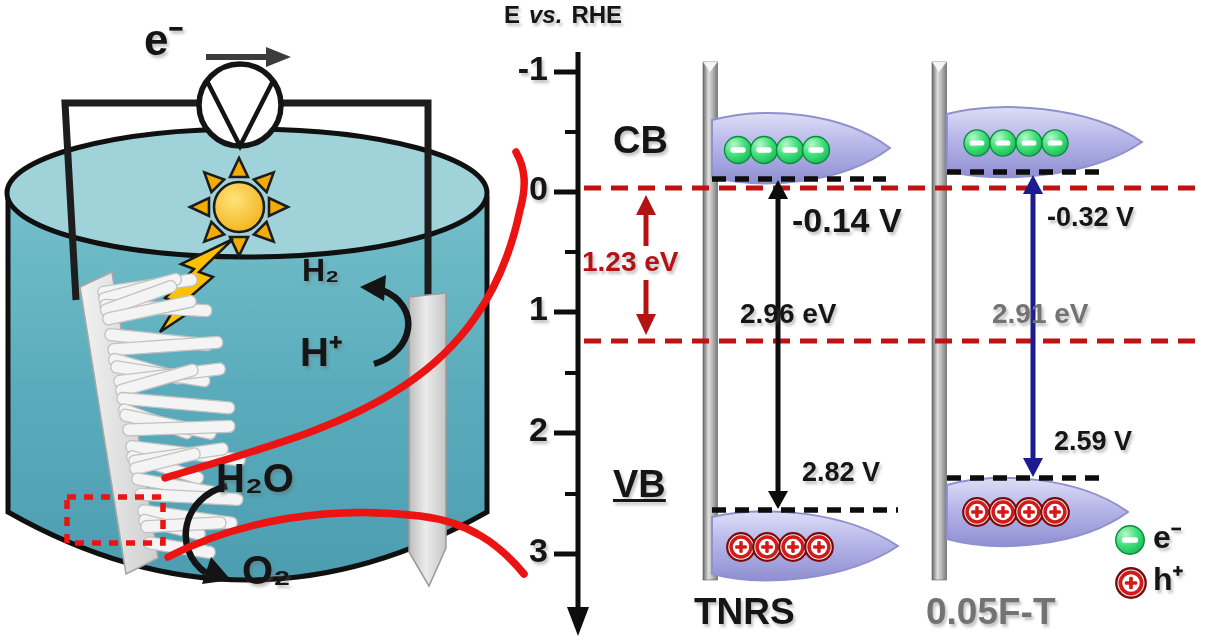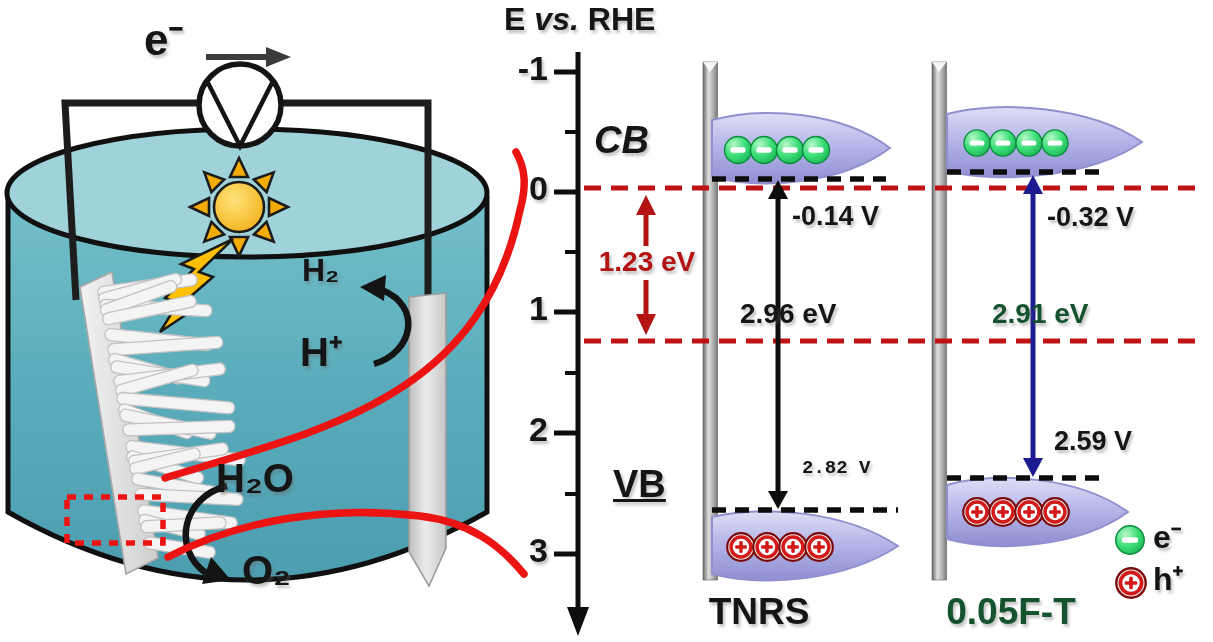--- a/index.html
+++ b/index.html
@@ -2,22 +2,22 @@
 <html><head>
 <meta charset="utf-8">
 <style>
   html,body{margin:0;padding:0;background:#fff;}
   .stage{position:relative;width:1213px;height:642px;background:#fff;overflow:hidden;
          font-family:"Liberation Sans",sans-serif;}
   .art{position:absolute;left:0;top:0;width:1213px;height:642px;}
   .lbl{position:absolute;font-weight:bold;color:#151515;line-height:1;white-space:nowrap;
        text-shadow:2px 3px 3px rgba(105,105,105,.4);}
   .red{color:#b31313;}
-  .navy{color:#14532d;}
-  .ctr{text-align:center;}
+  .navy{color:#737373;}
+  .ctr{text-align:left;}
   .tick{width:48px;text-align:right;font-size:34px;}
   .ital{font-style:italic;}
   .title-part{display:inline-block;margin-right:9px;}
 </style>
 </head>
 <body>
 
 <div class="stage">
 
 <svg class="art" viewBox="0 0 1213 642">
@@ -247,37 +247,37 @@
     <use href="#h-sym" transform="translate(1131,583) scale(0.98)"></use>
   </g>
 </svg>
 
 <div class="lbl" style="left:144px;top:18px;font-size:44px;">e⁻</div>
 <div class="lbl" style="left:302px;top:254px;font-size:32px;">H₂</div>
 <div class="lbl" style="left:300px;top:332px;font-size:40px;">H⁺</div>
 <div class="lbl" style="left:216px;top:458px;font-size:40px;">H₂O</div>
 <div class="lbl" style="left:214px;top:550px;font-size:40px;margin-left:28px;">O₂</div>
 
-<div class="lbl" style="left:504px;top:3px;font-size:32px;">
+<div class="lbl" style="left:504px;top:3px;font-size:24px;">
   <span class="title-part">E</span><span class="title-part ital">vs.</span><span class="title-part">RHE</span>
 </div>
 
 <div class="lbl tick" style="left:500px;top:51px;">-1</div>
 <div class="lbl tick" style="left:500px;top:171px;">0</div>
 <div class="lbl tick" style="left:500px;top:291px;">1</div>
 <div class="lbl tick" style="left:500px;top:412px;">2</div>
 <div class="lbl tick" style="left:500px;top:533px;">3</div>
 
-<div class="lbl" style="left:594px;top:121px;font-size:38px;font-style:italic;">CB</div>
+<div class="lbl" style="left:613px;top:121px;font-size:38px;">CB</div>
 <div class="lbl" style="left:613px;top:465px;font-size:38px;text-decoration:underline;">VB</div>
 <div class="lbl red ctr" style="left:582px;top:248px;width:130px;font-size:28px;">1.23 eV</div>
 
-<div class="lbl" style="left:792px;top:203px;font-size:27px;text-align:right;">-0.14 V</div>
+<div class="lbl" style="left:792px;top:203px;font-size:34px;text-align:right;">-0.14 V</div>
 <div class="lbl" style="left:740px;top:300px;font-size:28px;">2.96 eV</div>
-<div class="lbl" style="left:802px;top:459px;font-size:19px;font-family:Liberation Mono, monospace;">2.82 V</div>
+<div class="lbl" style="left:802px;top:459px;font-size:27px;">2.82 V</div>
 <div class="lbl ctr" style="left:694px;top:593px;width:130px;font-size:37px;">TNRS</div>
 
 <div class="lbl" style="left:1047px;top:204px;font-size:27px;">-0.32 V</div>
 <div class="lbl navy" style="left:992px;top:300px;font-size:28px;">2.91 eV</div>
 <div class="lbl" style="left:1054px;top:428px;font-size:27px;">2.59 V</div>
 <div class="lbl navy ctr" style="left:926px;top:593px;width:170px;font-size:37px;">0.05F-T</div>
 
 <div class="lbl" style="left:1153px;top:521px;font-size:32px;">e⁻</div>
 <div class="lbl" style="left:1153px;top:563px;font-size:32px;">h⁺</div>
 

